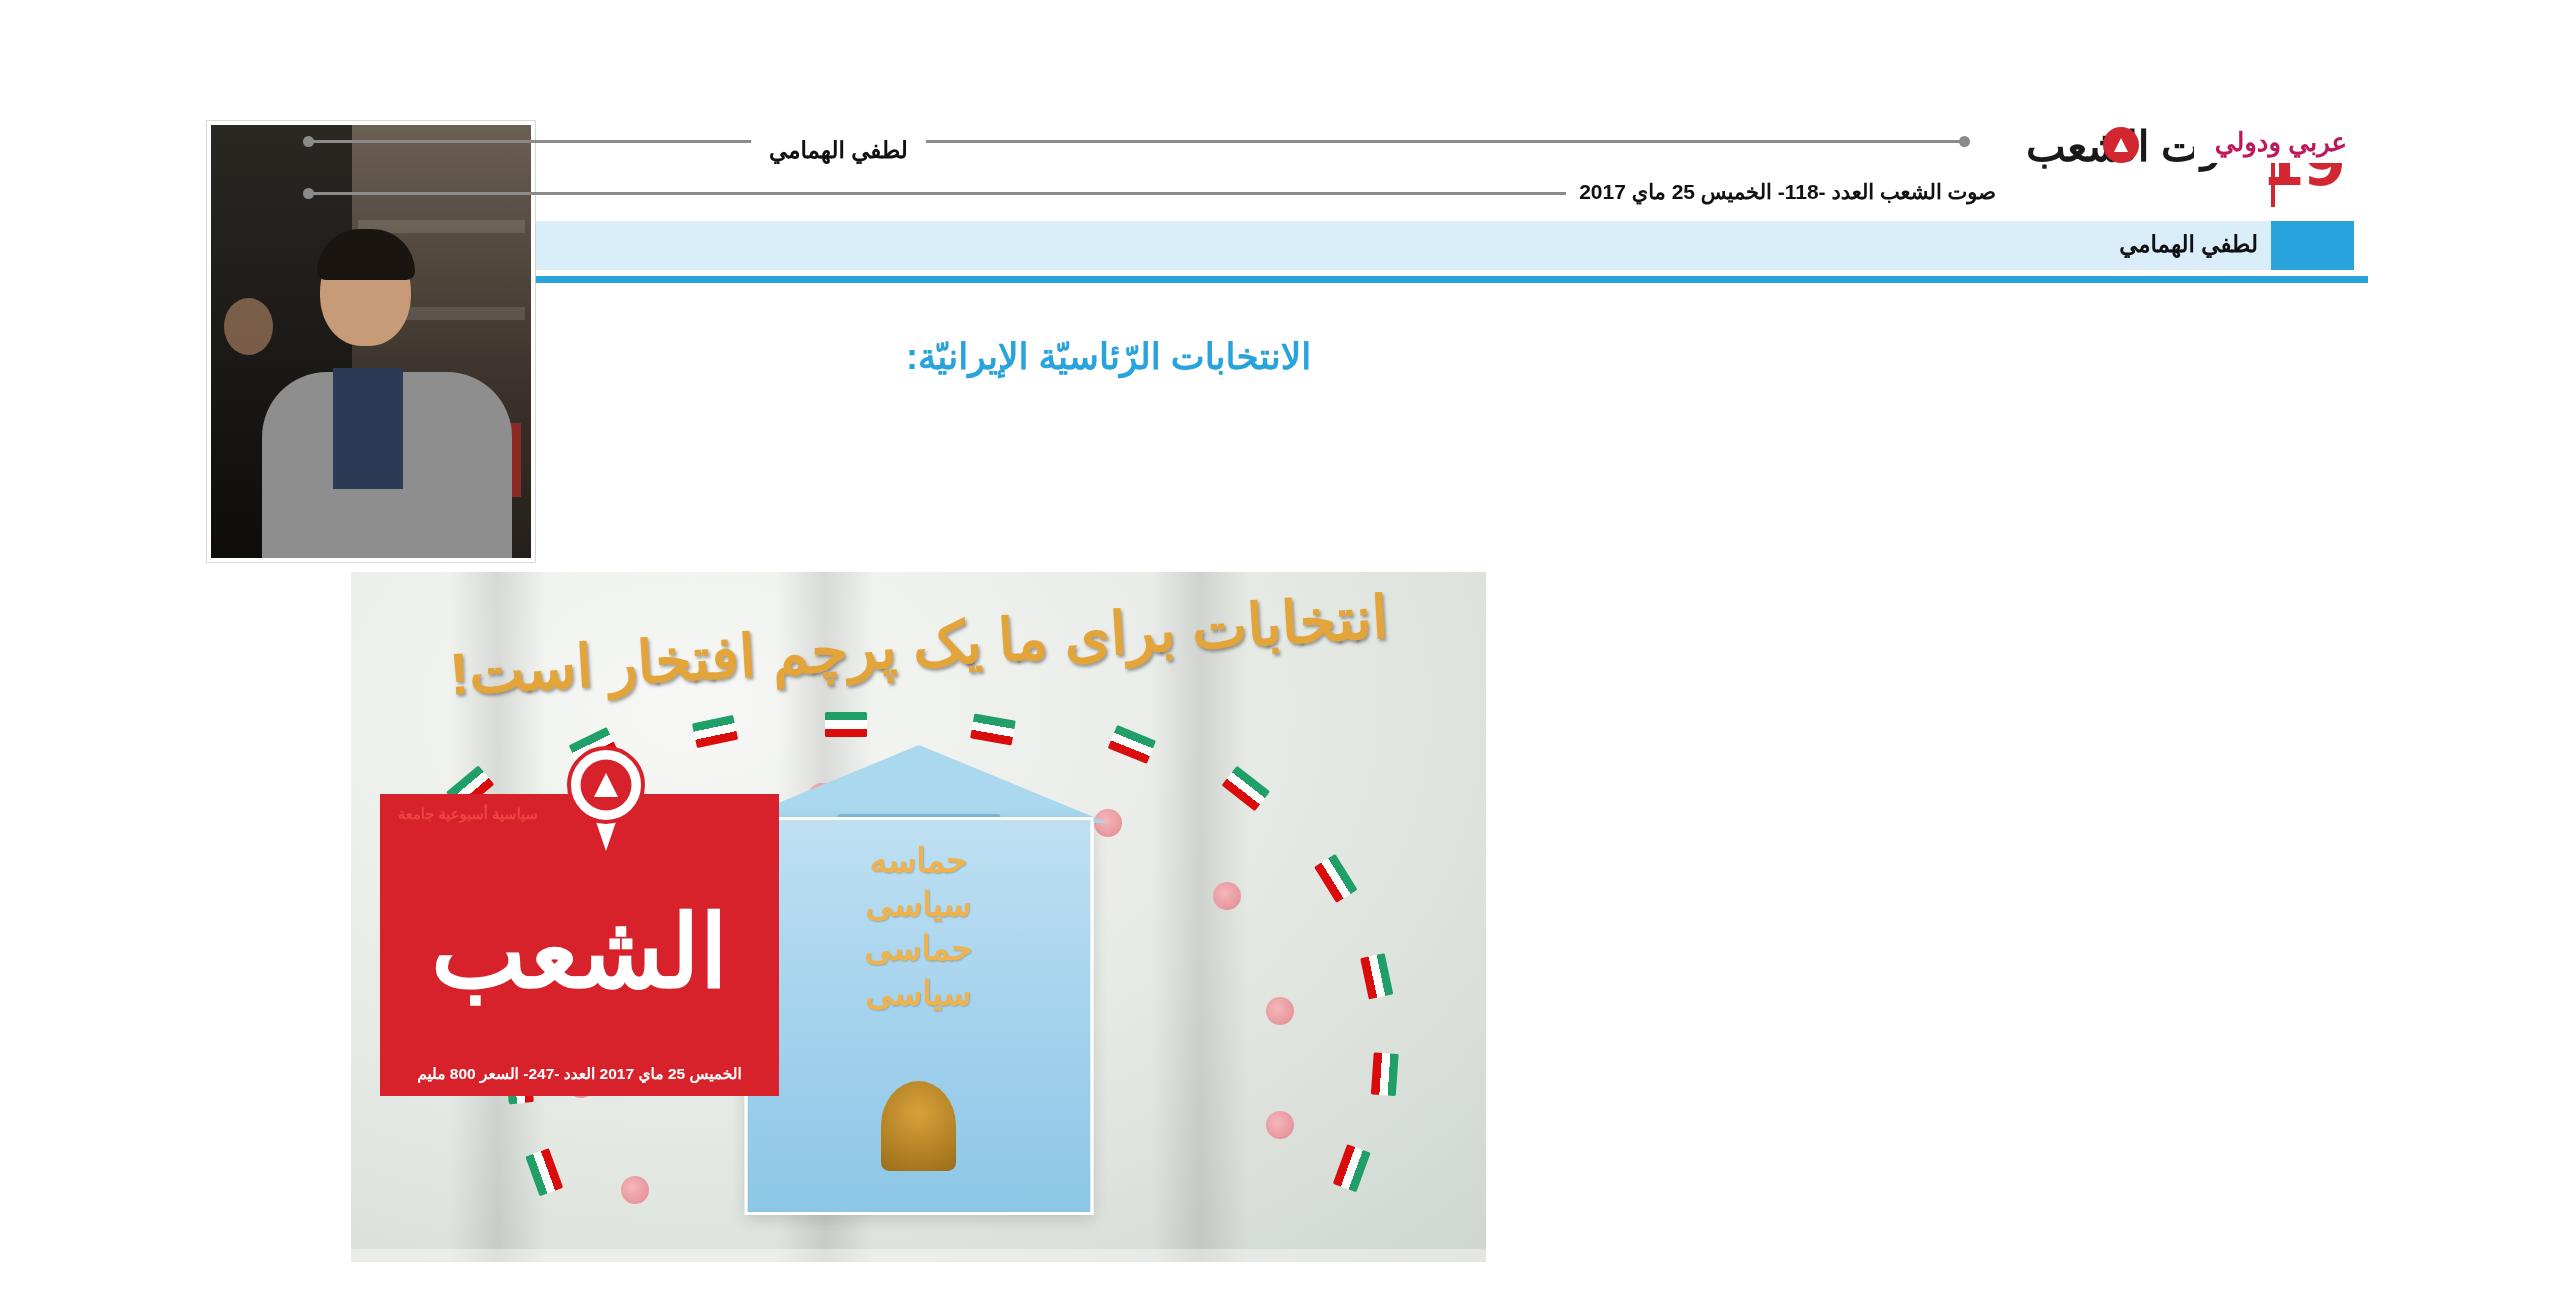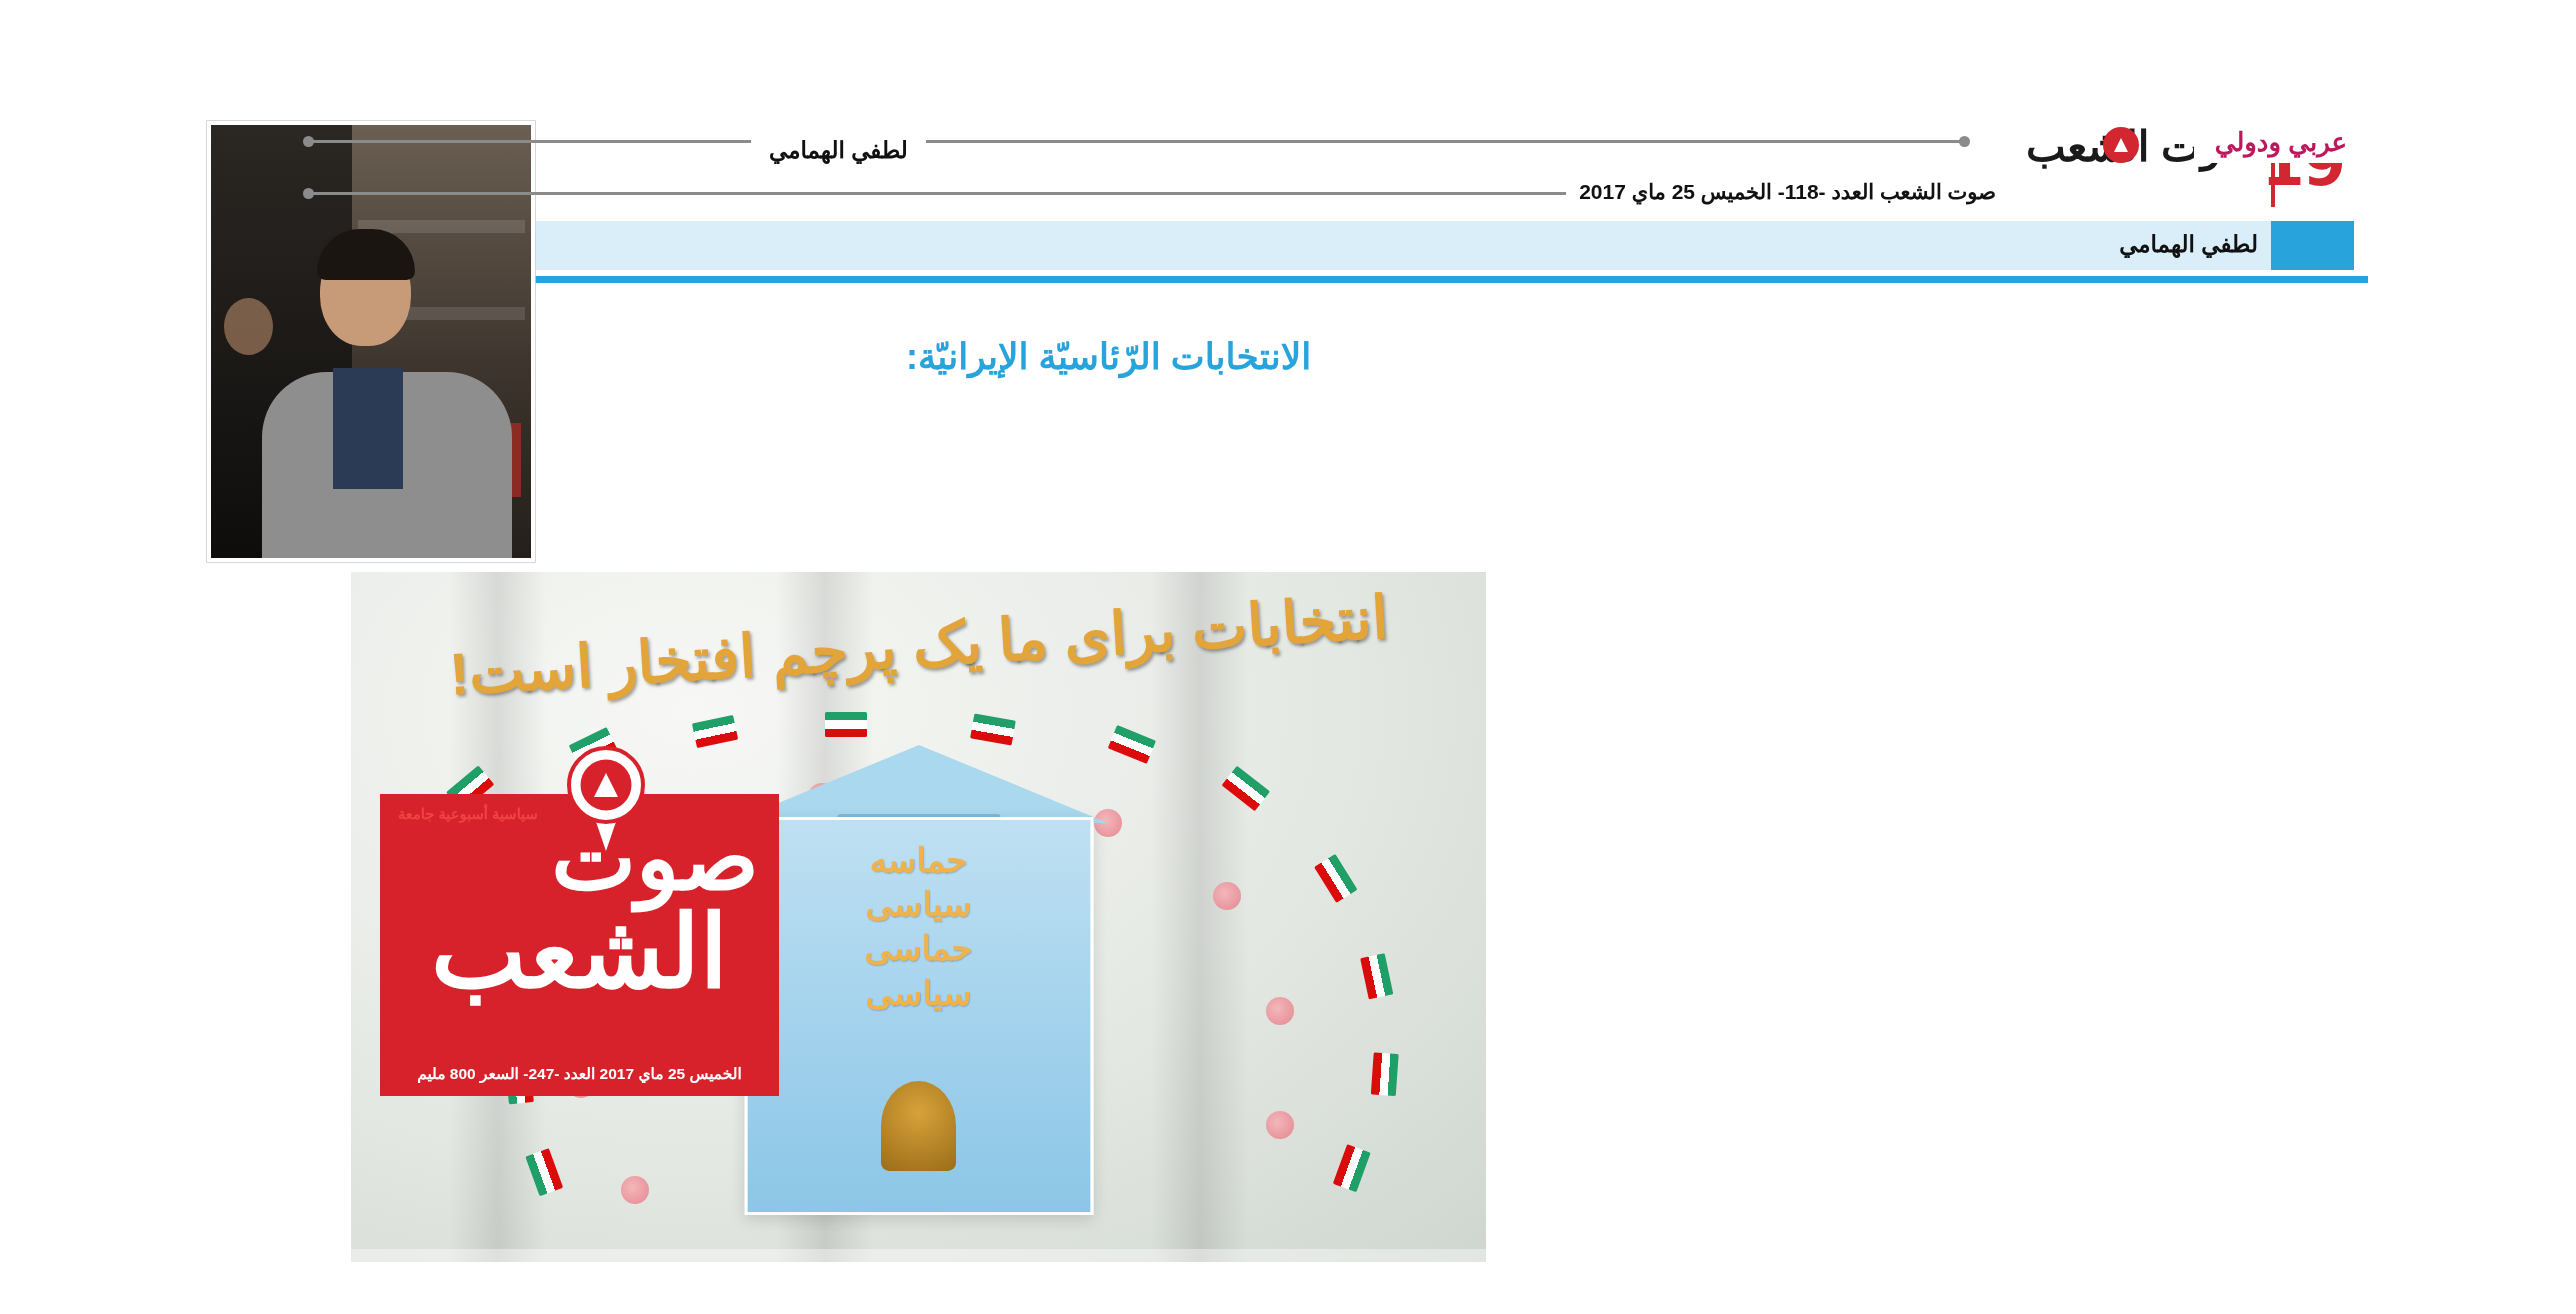--- a/index.html
+++ b/index.html
@@ -654,21 +654,20 @@
       <div class="mp-emblem"></div>
     </div>
 
     <div class="mp-caption-strip"></div>
     <span class="sr-only">علم إيران وصندوق اقتراع</span>
   </div>
 
   <div class="paper-logo">
     <div class="pl-redblock"></div>
     <div class="pl-top-tag">سياسية أسبوعية جامعة</div>
-    <div class="pl-word1">صوت</div>
     <div class="pl-word2">الشعب</div>
     <div class="pl-footer">الخميس 25 ماي 2017   العدد -247- السعر 800 مليم</div>
     <div class="pl-pin-tail"></div>
     <div class="pl-pin">
       <span class="pl-pin-inner"></span>
       <span class="pl-pin-star"></span>
     </div>
   </div>
 
 </div>

